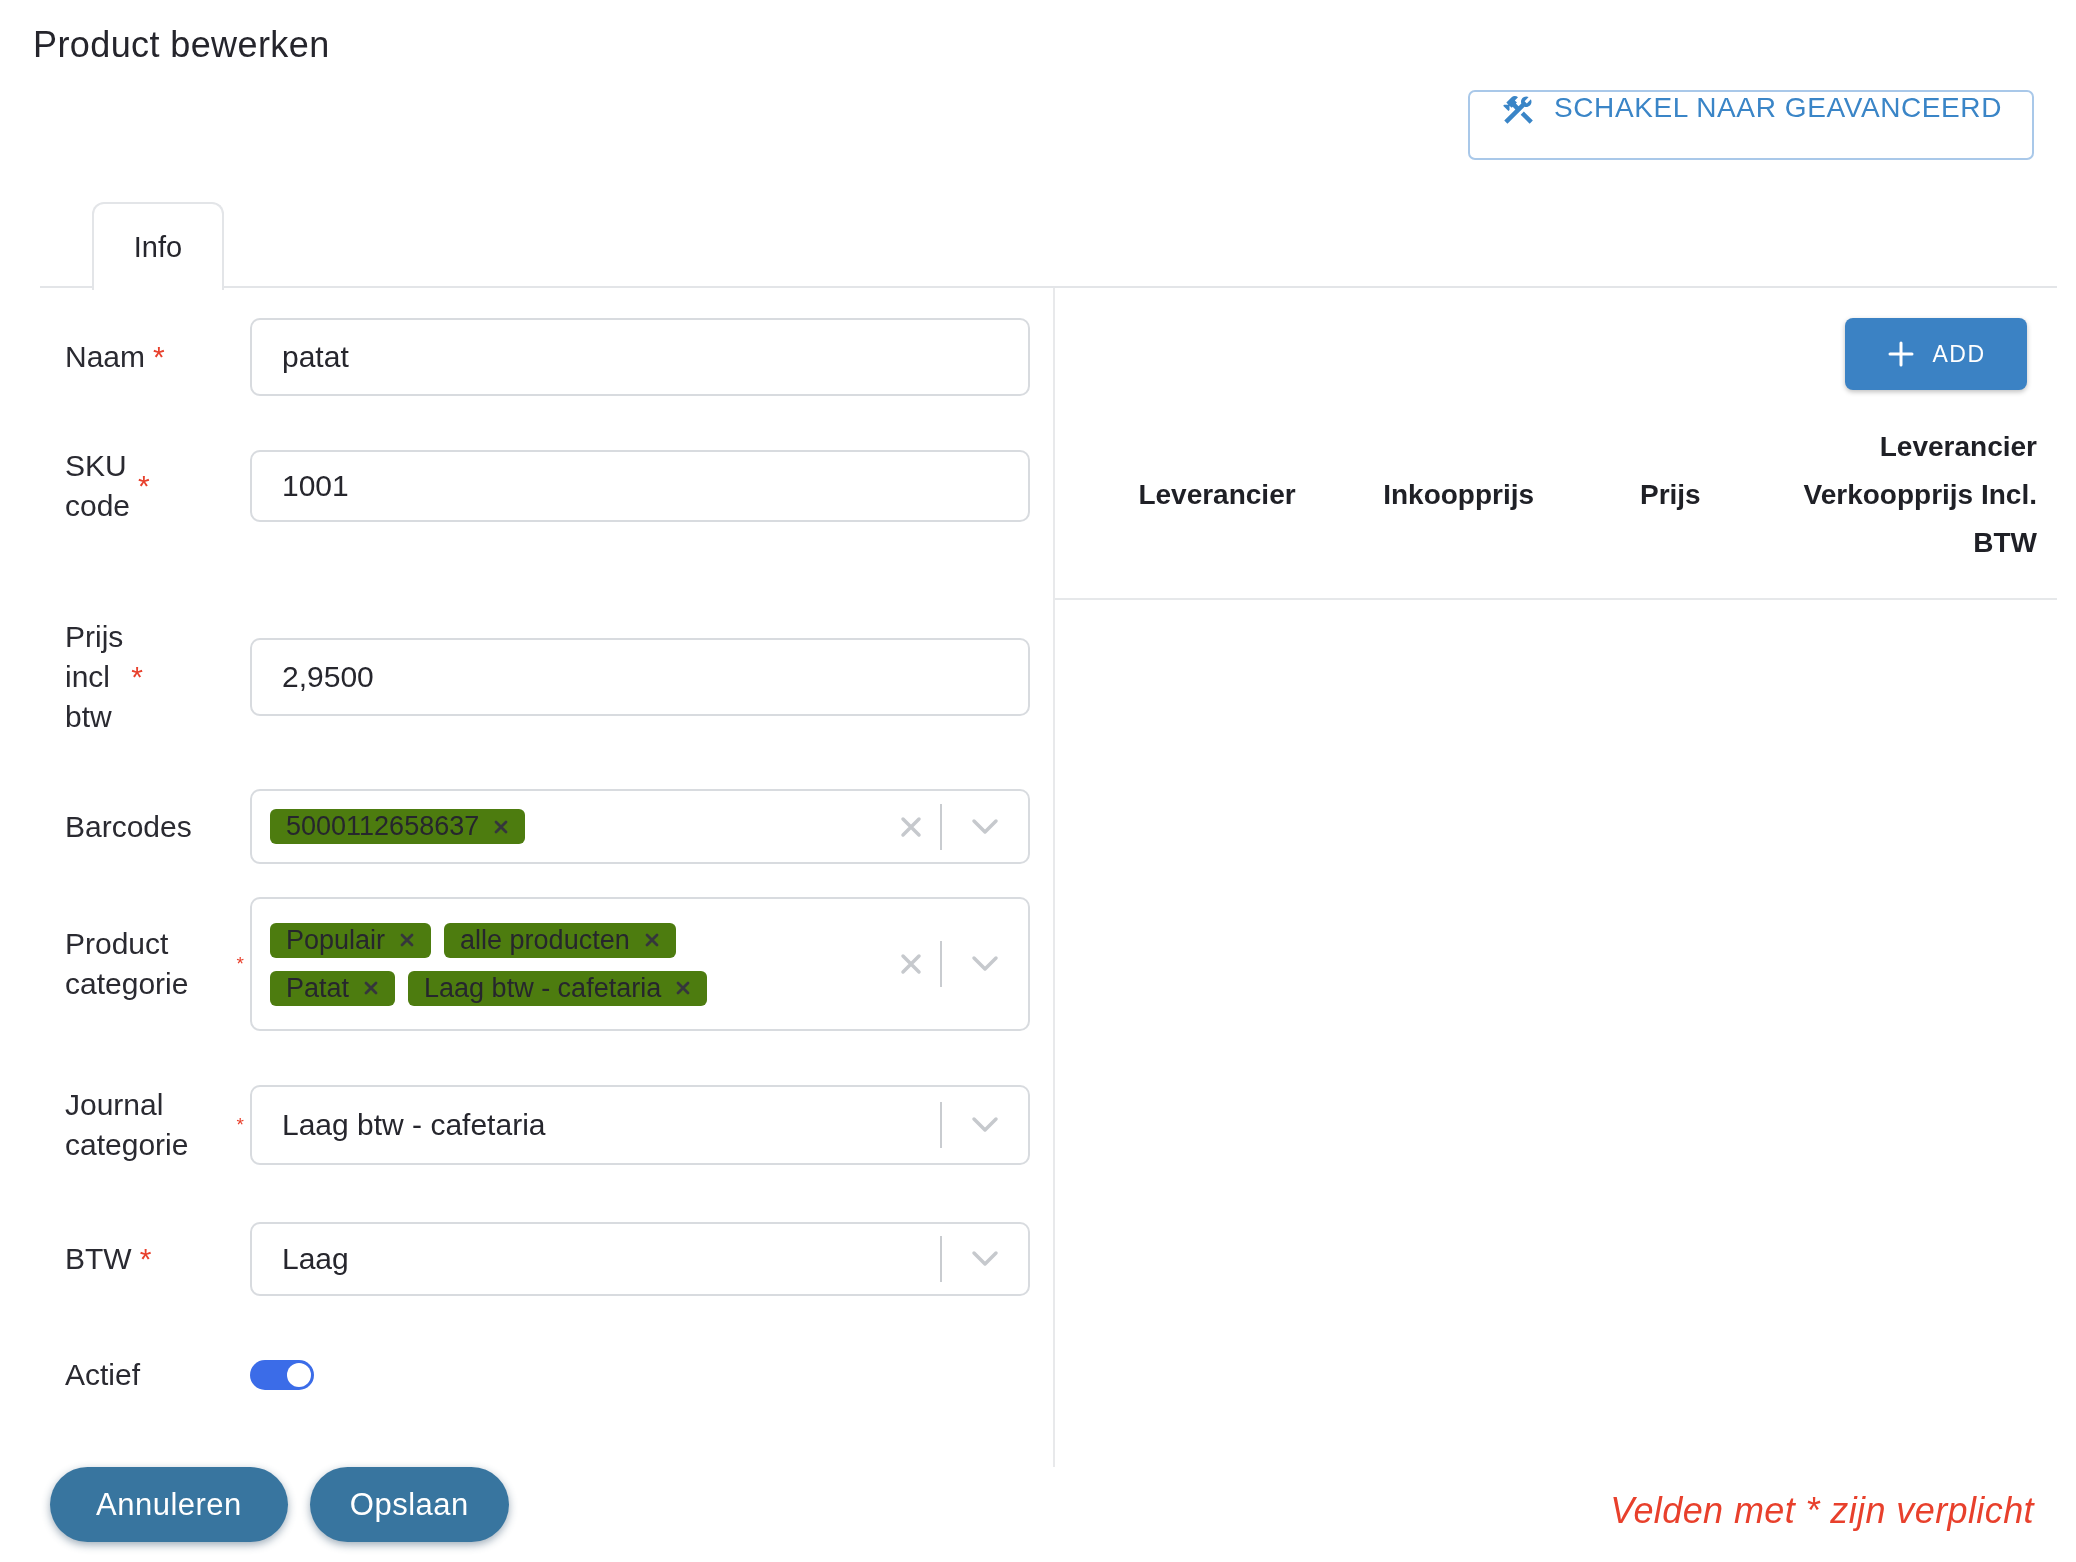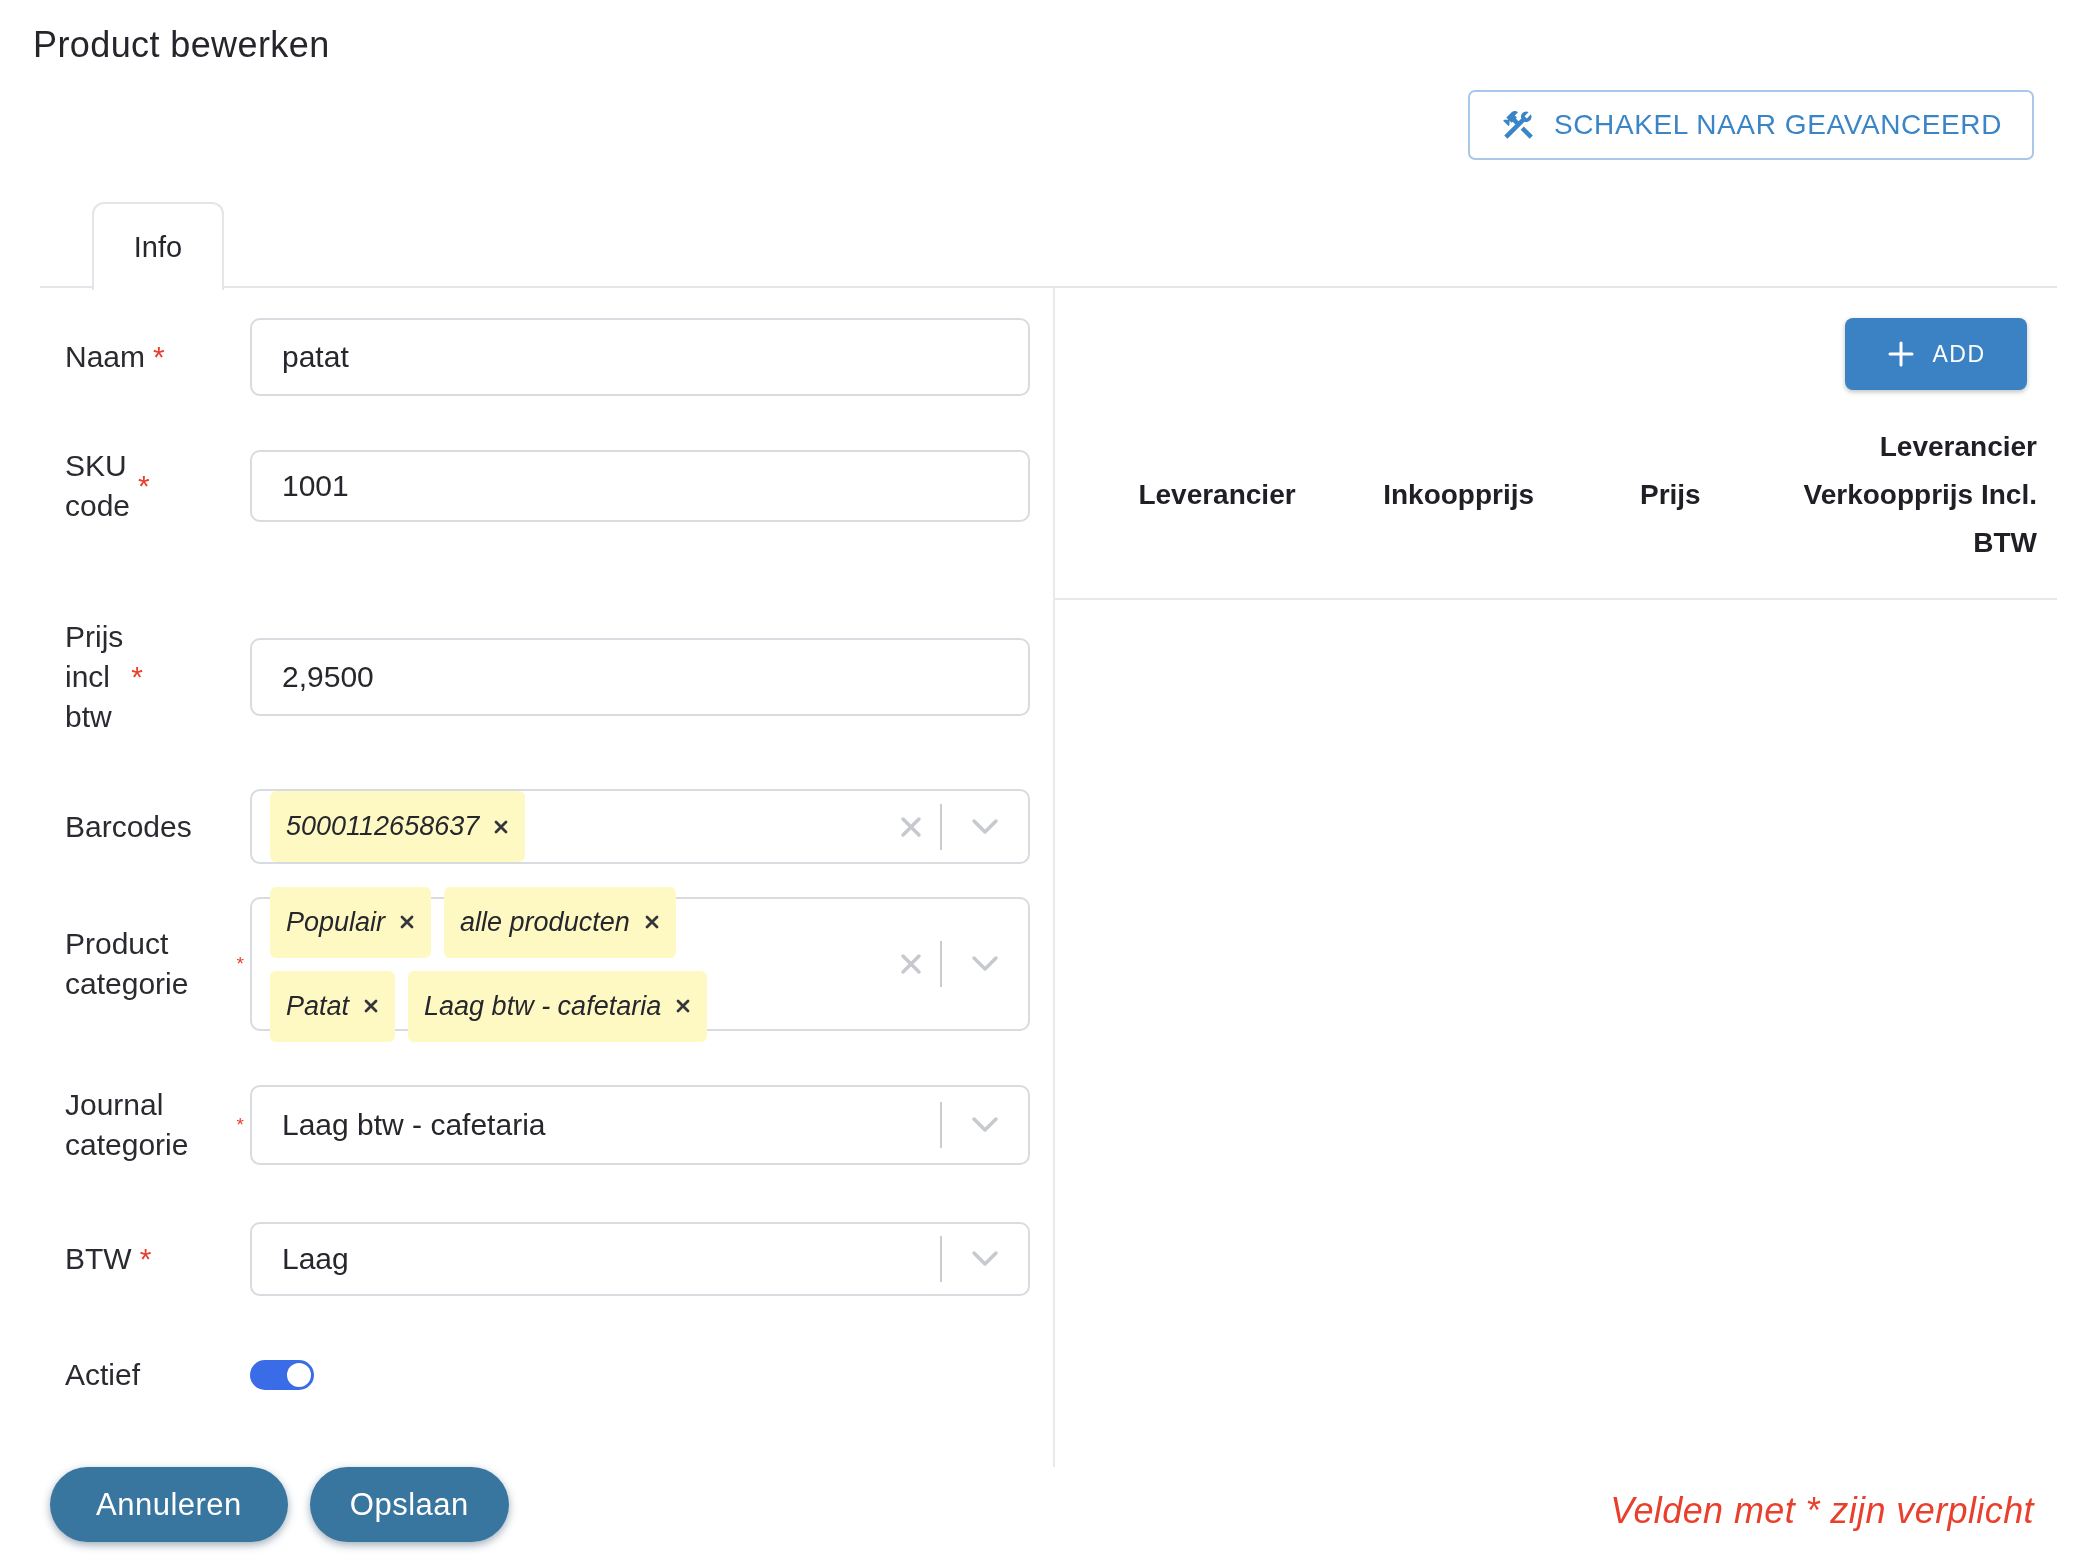--- a/index.html
+++ b/index.html
@@ -8,21 +8,21 @@
     font-family:"Liberation Sans", sans-serif; color:#26262d; overflow:hidden;
   }
 
   
   #page-title {
     position:absolute; left:33px; top:24px; margin:0;
     font-size:36px; font-weight:500; letter-spacing:0.4px; color:#25252c;
   }
   #adv-btn {
     position:absolute; right:42px; top:90px; height:70px;
-    display:flex; align-items:center; gap:18px; padding:0 30px;
+    display:flex; align-items:flex-start; gap:18px; padding:0 30px;
     background:#fff; border:2px solid #a9c8e9; border-radius:7px;
     color:#3a85c7; font-size:28px; font-weight:500; letter-spacing:0.6px;
     cursor:pointer; font-family:inherit;
   }
 
   
   #tab-line { position:absolute; left:40px; top:286px; width:2017px; height:2px; background:#e3e5e8; z-index:1; }
   #tab-info {
     position:absolute; left:52px; top:202px; width:128px; height:86px;
     background:#fff; border:2px solid #e3e5e8; border-bottom:none;
@@ -48,22 +48,22 @@
     display:flex; align-items:center;
   }
   .control input {
     border:none; outline:none; background:transparent; width:100%;
     padding:0 20px 0 30px; font-size:30px; color:#26262d; font-family:inherit;
   }
   .select-value { padding-left:30px; font-size:30px; color:#26262d; flex:1; white-space:nowrap; overflow:hidden; }
 
   .chips { display:flex; flex-wrap:wrap; gap:13px; align-content:center;
            padding:10px 0 10px 18px; max-width:520px; flex:1; }
-  .chip { display:inline-flex; align-items:center; gap:14px; background:#fef9c3;
-          border-radius:6px; padding:20px 16px; font-size:27px; color:#26262d; white-space:nowrap;font-style:italic; }
+  .chip { display:inline-flex; align-items:center; gap:14px; background:#4d7c0f;
+          border-radius:6px; padding:2px 16px; font-size:27px; color:#26262d; white-space:nowrap; }
   .chip .x { display:flex; cursor:pointer; }
 
   .ctrls { margin-left:auto; display:flex; align-items:center; height:100%; flex:none; }
   .ctrl-clear { width:58px; display:flex; justify-content:center; cursor:pointer; }
   .ctrl-sep { width:2px; height:46px; background:#c9ccd0; }
   .ctrl-chev { width:86px; display:flex; justify-content:center; cursor:pointer; }
 
   
   .toggle { width:64px; height:30px; border-radius:16px; background:#3b6ce8; position:relative; cursor:pointer; flex:none; }
   .toggle .knob { position:absolute; right:3px; top:3px; width:24px; height:24px; border-radius:50%; background:#fff; }

